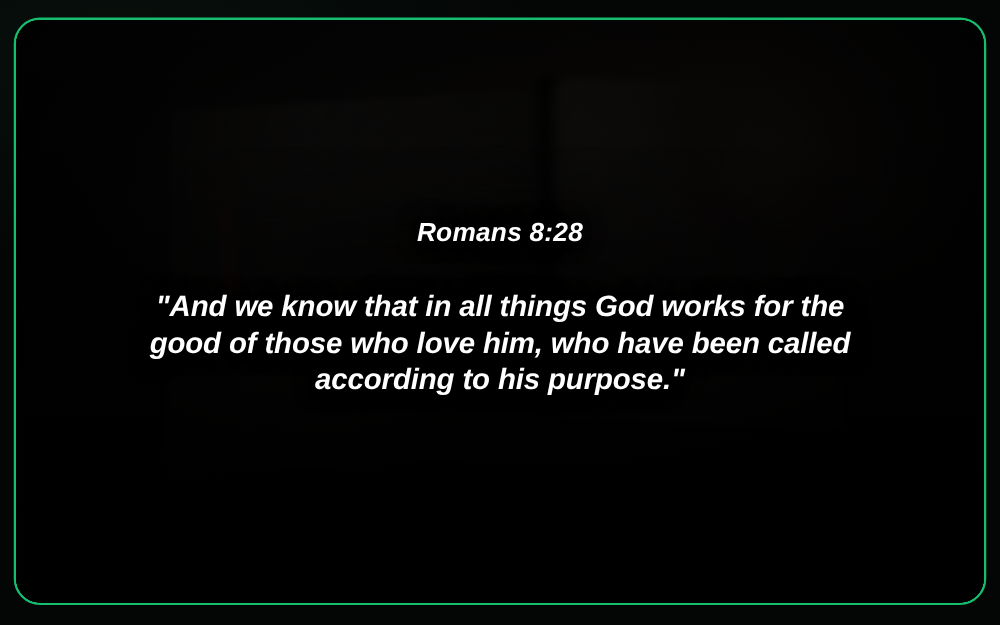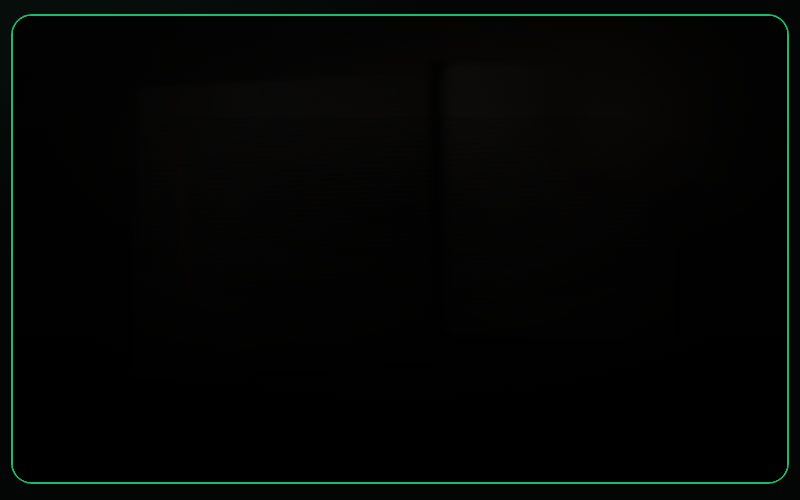--- a/index.html
+++ b/index.html
@@ -198,15 +198,23 @@
       <div class="page-left"></div>
       <div class="page-right"></div>
       <div class="page-lines"></div>
       <div class="spine"></div>
       <div class="page-edge-red"></div>
       <div class="hand"></div>
       <div class="photo-dim"></div>
       <div class="text-scrim"></div>
     </div>
 
+    <div class="verse-content">
+      <div class="verse-reference">Romans 8:28</div>
+      <div class="verse-text">
+        <span class="vline">"And we know that in all things God works for the</span>
+        <span class="vline">good of those who love him, who have been called</span>
+        <span class="vline">according to his purpose."</span>
+      </div>
+    </div>
 
   </div>
 </div>
 
 </body></html>

